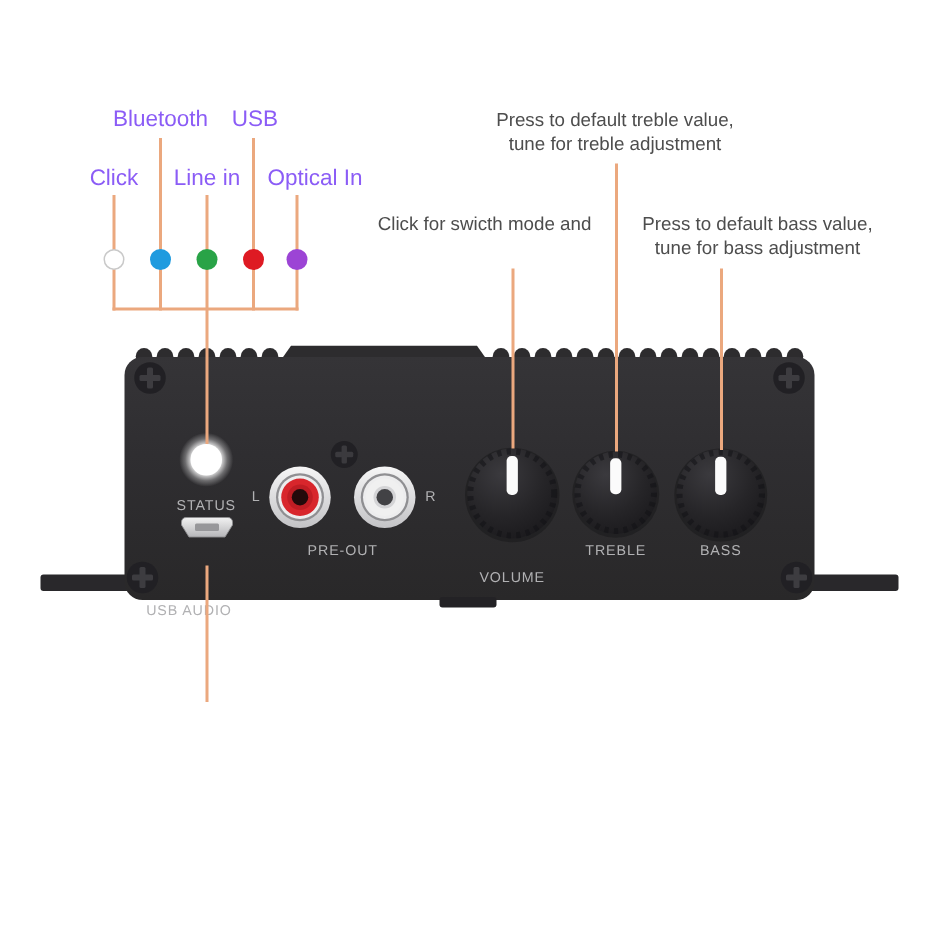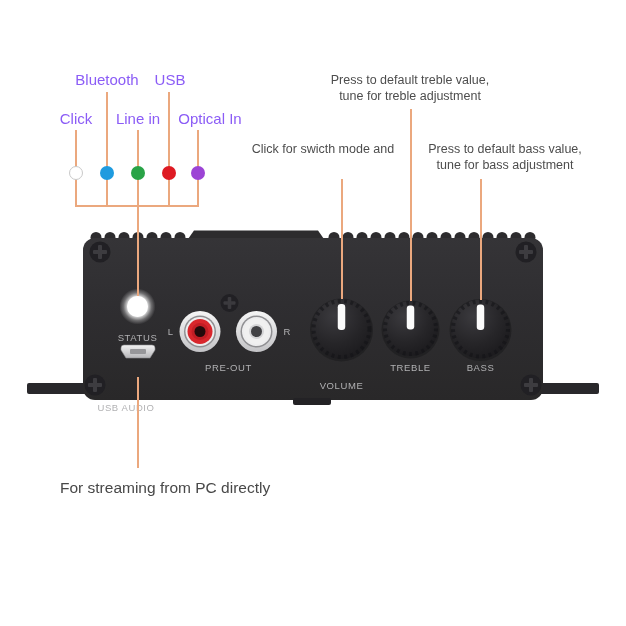--- a/index.html
+++ b/index.html
@@ -232,16 +232,15 @@
     <span>tune for treble adjustment</span>
   </div>
   <div class="callout c-volume">
     <span>Click for swicth mode and</span>
   </div>
   <div class="callout c-bass">
     <span>Press to default bass value,</span>
     <span>tune for bass adjustment</span>
   </div>
   <div class="callout c-stream">
-    <span>For streaming from PC directly</span>
   </div>
 
 </div>
 
 </body></html>

